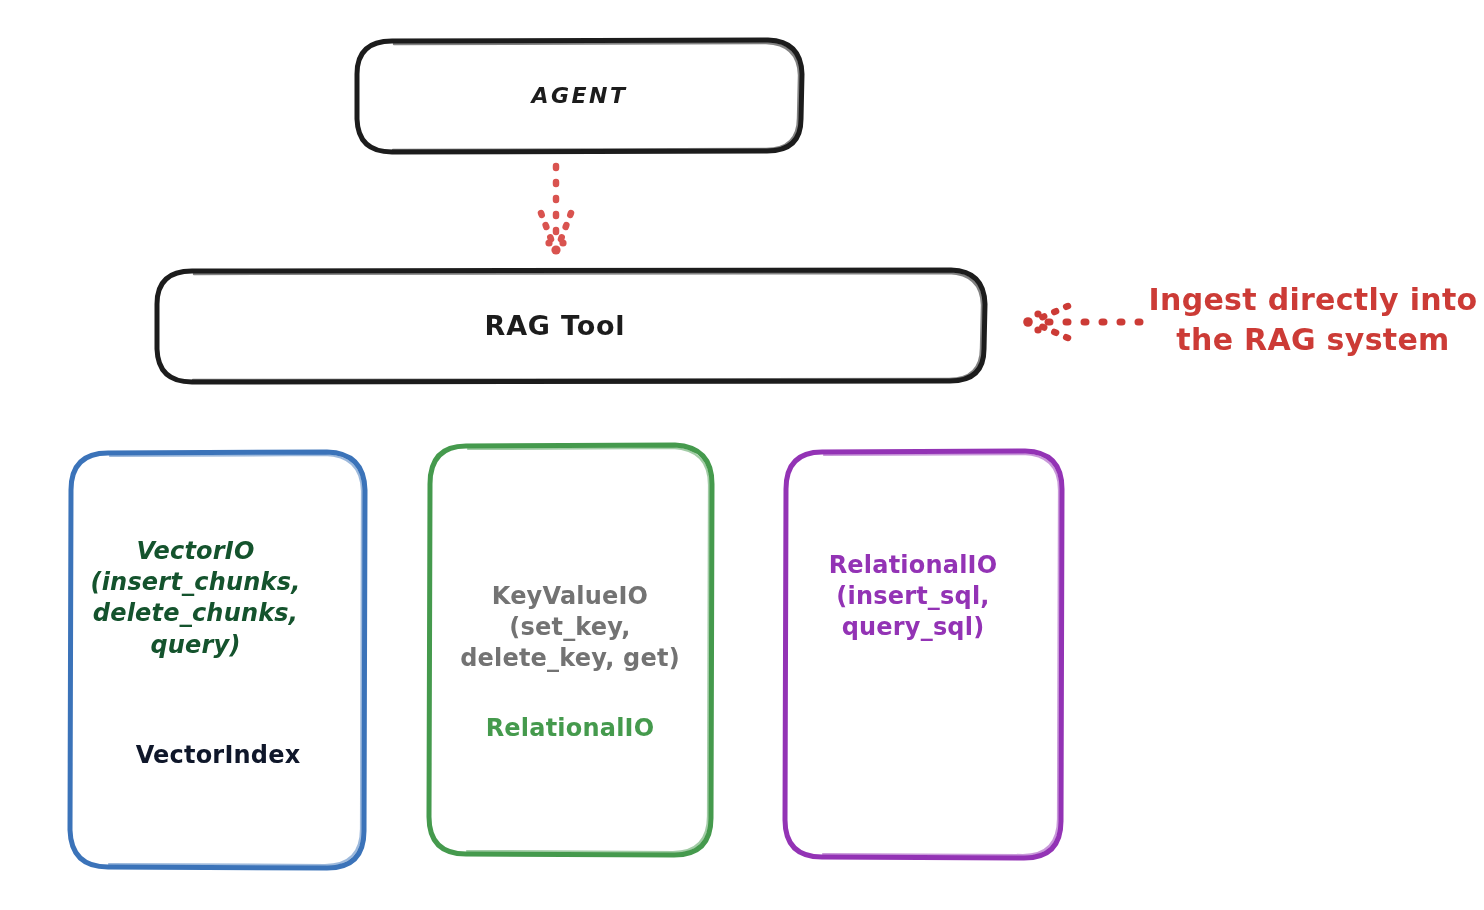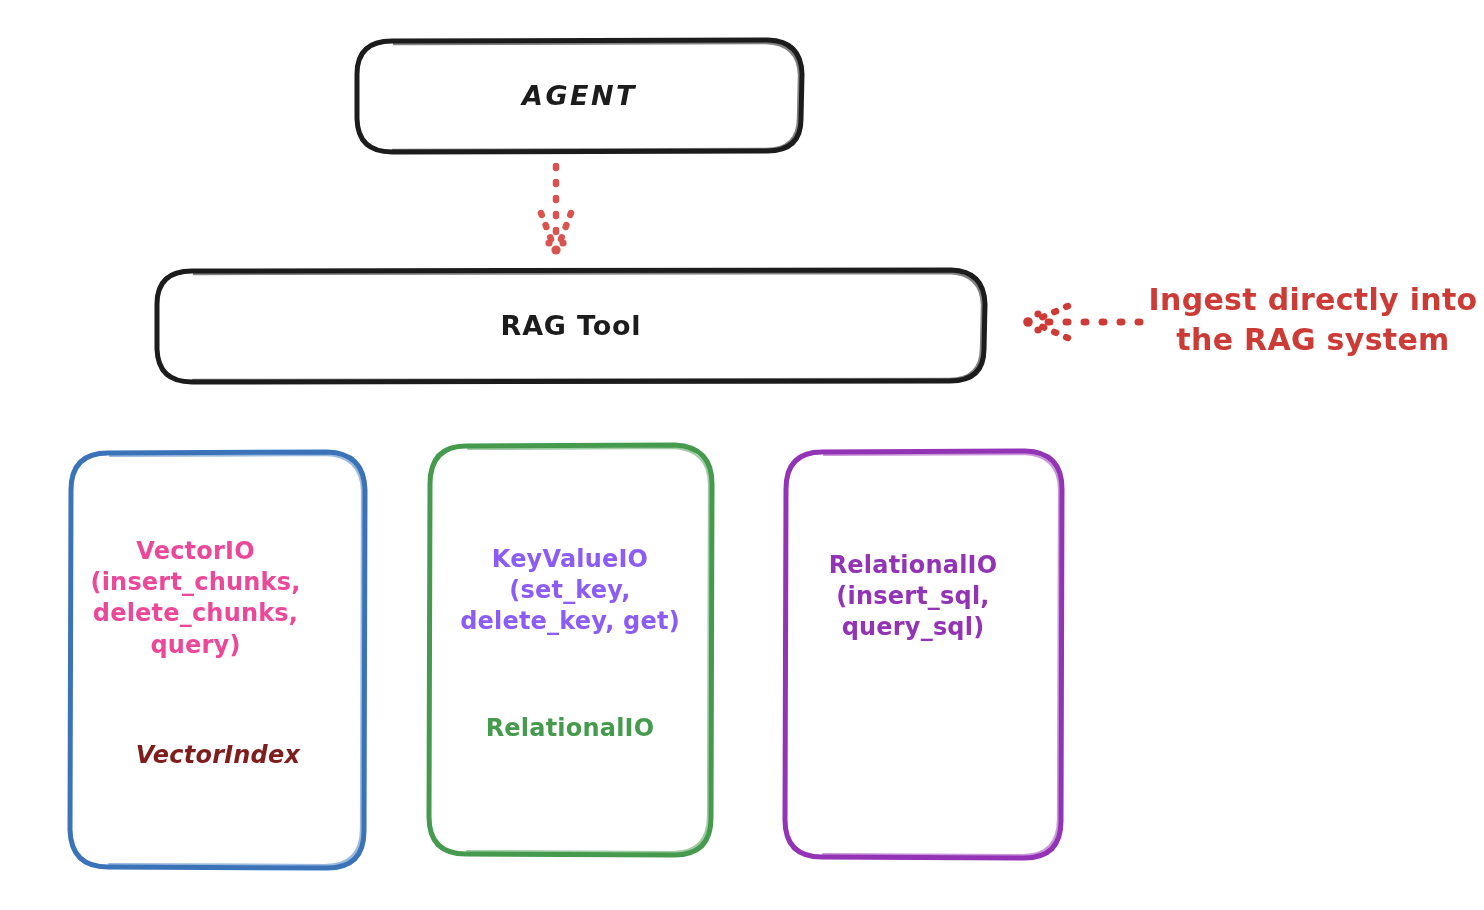--- a/index.html
+++ b/index.html
@@ -38,49 +38,49 @@
     white-space: pre-line;
     font-family: "DejaVu Sans", sans-serif;
     font-weight: 600;
     letter-spacing: 0.4px;
     user-select: none;
   }
   
   #agent-label {
     left: 357px; top: 40px;
     width: 445px; height: 112px;
-    font-size: 27px;
+    font-size: 22px;
     font-style: italic;
     font-weight: 700;
     letter-spacing: 2.5px;
     color: #1c1c1c;
   }
   
   #ragtool-label {
-    left: 157px; top: 270px;
+    left: 141px; top: 270px;
     width: 828px; height: 112px;
     font-size: 27px;
     font-weight: 600;
     letter-spacing: 0.8px;
     color: #1c1c1c;
   }
   
   .store-text {
     position: absolute;
     text-align: center;
     font-size: 24px;
     font-weight: 600;
     line-height: 1.3;
     white-space: pre-line;
     letter-spacing: 0.2px;
     user-select: none;
   }
-  #vectorio-api   { left: 70px;  top: 536px; width: 251px; color: #ec4899; }
-  #vectorio-index { left: 70px;  top: 740px; width: 296px; color: #7f1d1d; font-style: italic; }
-  #kvio-api       { left: 424px; top: 544px; width: 292px; color: #8b5cf6; }
+  #vectorio-api   { left: 70px;  top: 536px; width: 251px; color: #14532d; font-style: italic; }
+  #vectorio-index { left: 70px;  top: 740px; width: 296px; color: #0f172a; }
+  #kvio-api       { left: 424px; top: 581px; width: 292px; color: #737373; }
   #kvio-index     { left: 424px; top: 713px; width: 292px; color: #459a4d; }
   #relio-api      { left: 783px; top: 550px; width: 260px; color: #9333b5; }
   #relio-index    { left: 783px; top: 712px; width: 280px; color: #9333b5; }
 
   
   #ingest-note {
     position: absolute;
     left: 1148px;
     top: 280px;
     width: 330px;

